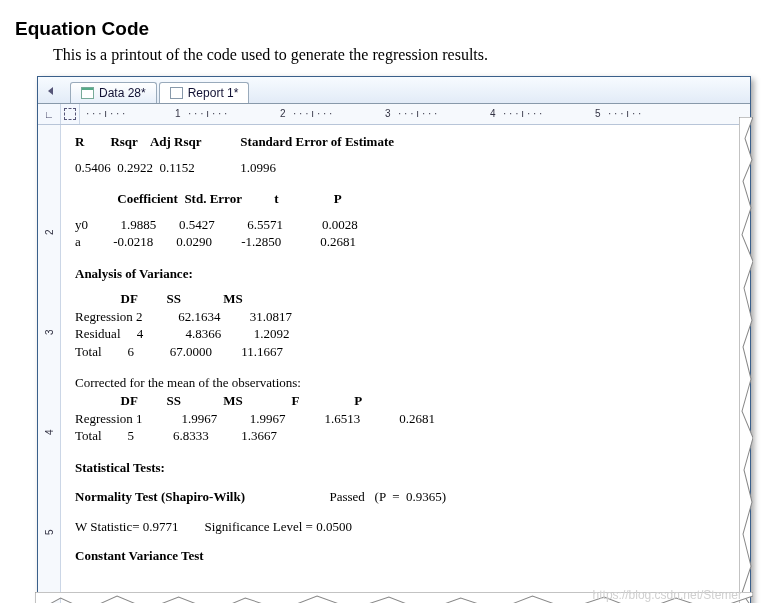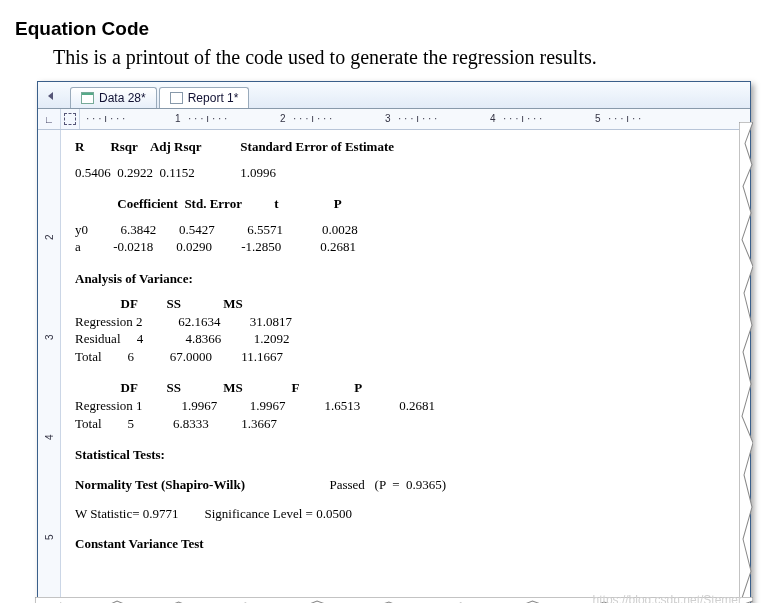--- a/index.html
+++ b/index.html
@@ -1,18 +1,18 @@
 <!DOCTYPE html>
 <html><head>
 <meta charset="utf-8">
 <style>
 html,body{margin:0;padding:0;font-family:Arial,Helvetica,sans-serif;font-size:13px;background:#fff;color:#000}
 .page{width:766px;padding:10px 15px;box-sizing:border-box}
 h2.eq{font-family:Arial,sans-serif;font-weight:bold;font-size:19px;margin:8px 0 6px 0}
-.intro{font-family:"Times New Roman",serif;font-size:20px;margin:2px 0 12px 38px}
+.intro{font-family:"Times New Roman",serif;font-size:16px;margin:2px 0 12px 38px}
 .app-window{margin-left:22px;border:1px solid #3a5f8a;background:#eaf0fa;position:relative;padding:0;box-shadow:3px 3px 6px rgba(0,0,0,.35)}
 .tabstrip{height:26px;display:flex;align-items:flex-end;padding:0 8px;background:linear-gradient(#f7fbff,#e2ebf7);border-bottom:1px solid #89a}
 .nav-left{width:10px;height:10px;margin:0 14px 7px 0}
 .tab{display:flex;align-items:center;height:20px;padding:0 10px;margin-right:2px;background:linear-gradient(#fff,#e7effa);border:1px solid #9ab;border-bottom:none;border-radius:3px 3px 0 0;font-size:12px;color:#113}
 .tab.active{background:#fff}
 .tab .ticon{width:13px;height:12px;margin-right:5px;display:inline-block}
 .ticon.grid{background:linear-gradient(#5a8 20%,#fff 0);border:1px solid #7a9;box-sizing:border-box}
 .ticon.doc{background:#fff;border:1px solid #89a;box-sizing:border-box}
 .rulerzone{display:flex;background:#e9eef7;border-bottom:1px solid #b8c5d8}
 .corner{width:22px;height:20px;border-right:1px solid #cbd6e6;display:flex;align-items:center;justify-content:center;font-size:10px;color:#446;background:#f4f8fe}
@@ -84,30 +84,31 @@
       <span class="vnum" style="top:410px">5</span>
     </div>
 
     <div class="report">
 <div class="row b"><span>R</span>        <span>Rsqr</span>    <span>Adj Rsqr</span>            <span>Standard Error of Estimate</span></div>
 <div class="row" style="height:8px"></div>
 <div class="row"><span>0.5406</span>  <span>0.2922</span>  <span>0.1152</span>              <span>1.0996</span></div>
 <div class="row" style="height:14px"></div>
 <div class="row b">             <span>Coefficient</span>  <span>Std. Error</span>          <span>t</span>                 <span>P</span></div>
 <div class="row" style="height:8px"></div>
-<div class="row"><span>y0</span>          <span>6.3842</span>       <span>0.5427</span>          <span>6.5571</span>            <span>0.0028</span></div>
+<div class="row"><span>y0</span>          <span>1.9885</span>       <span>0.5427</span>          <span>6.5571</span>            <span>0.0028</span></div>
 <div class="row"><span>a</span>          <span>-0.0218</span>       <span>0.0290</span>         <span>-1.2850</span>            <span>0.2681</span></div>
 <div class="row" style="height:14px"></div>
 <div class="row b">Analysis of Variance:</div>
 <div class="row" style="height:8px"></div>
 <div class="row b">              <span>DF</span>         <span>SS</span>             <span>MS</span></div>
 <div class="row"><span>Regression</span> <span>2</span>           <span>62.1634</span>         <span>31.0817</span></div>
 <div class="row"><span>Residual</span>     <span>4</span>             <span>4.8366</span>          <span>1.2092</span></div>
 <div class="row"><span>Total</span>        <span>6</span>           <span>67.0000</span>         <span>11.1667</span></div>
 <div class="row" style="height:14px"></div>
+<div class="row">Corrected for the mean of the observations:</div>
 <div class="row b">              <span>DF</span>         <span>SS</span>             <span>MS</span>               <span>F</span>                 <span>P</span></div>
 <div class="row"><span>Regression</span> <span>1</span>            <span>1.9967</span>          <span>1.9967</span>            <span>1.6513</span>            <span>0.2681</span></div>
 <div class="row"><span>Total</span>        <span>5</span>            <span>6.8333</span>          <span>1.3667</span></div>
 <div class="row" style="height:14px"></div>
 <div class="row b">Statistical Tests:</div>
 <div class="row" style="height:12px"></div>
 <div class="row"><span class="b">Normality Test (Shapiro-Wilk)</span>                          <span>Passed   (P  =  0.9365)</span></div>
 <div class="row" style="height:12px"></div>
 <div class="row"><span>W Statistic= 0.9771</span>        <span>Significance Level = 0.0500</span></div>
 <div class="row" style="height:12px"></div>

